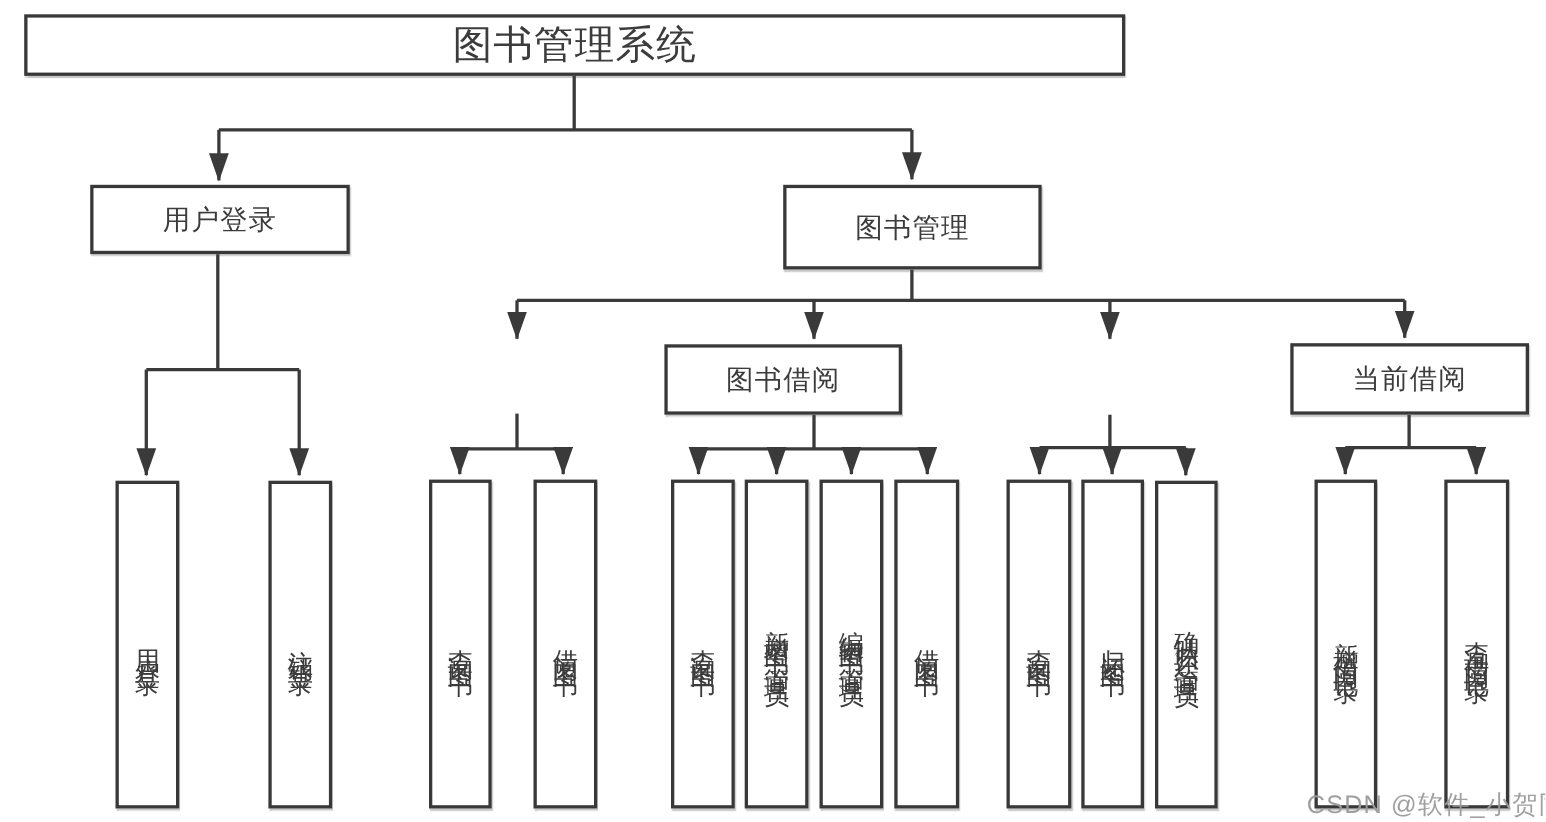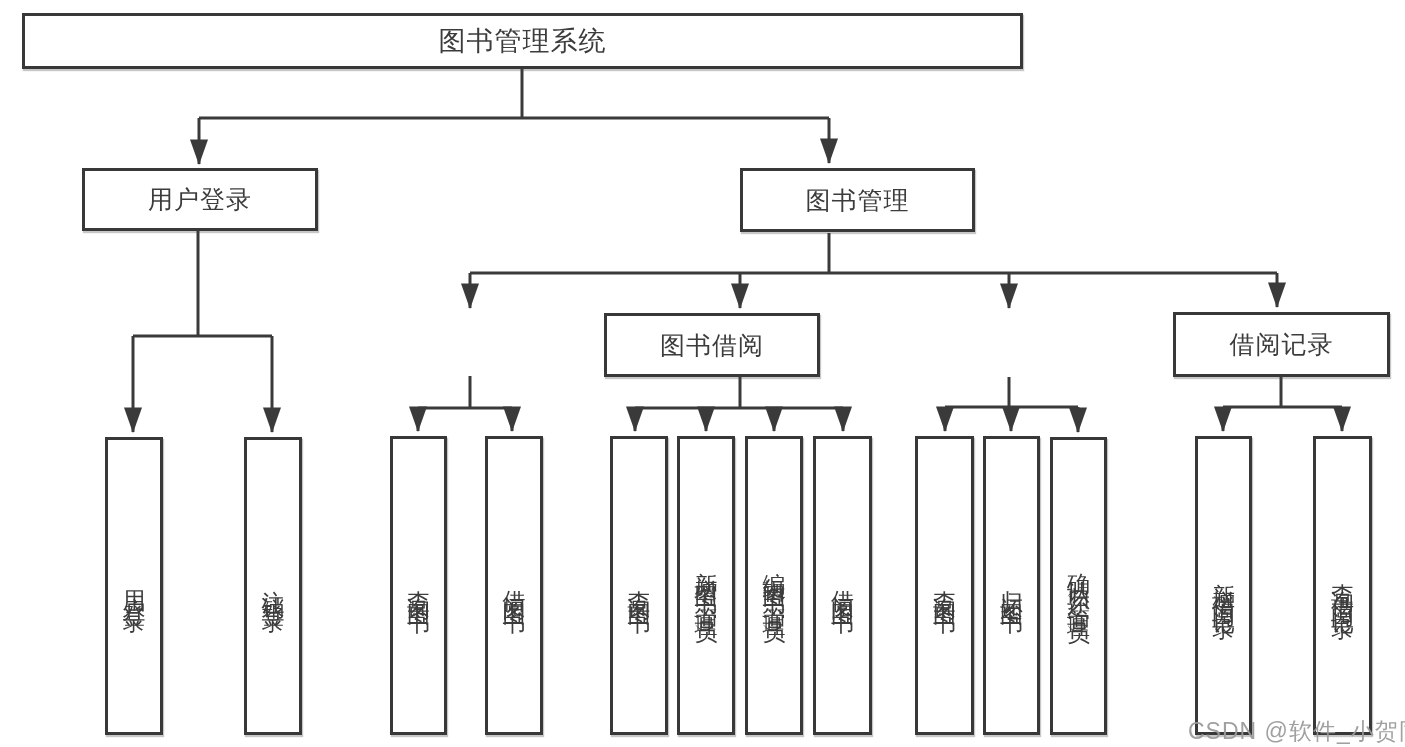--- a/index.html
+++ b/index.html
@@ -18,21 +18,21 @@
     border: 3px solid #383838;
     background: #ffffff;
     color: #3c3c3c;
     display: flex;
     align-items: center;
     justify-content: center;
     z-index: 2;
     box-shadow: 1px 2px 1px rgba(70,70,70,0.30);
   }
   .hnode { font-size: 25px; letter-spacing: 1px; white-space: nowrap; }
-  .root  { font-size: 27px; }
+  .root  { font-size: 36px; }
   .vnode {
     writing-mode: vertical-rl;
     text-orientation: mixed;
     font-size: 23px;
     letter-spacing: 7px;
     line-height: 1;
   }
   #watermark {
     position: absolute;
     left: 1188px;
@@ -96,24 +96,24 @@
       <path d="M1281,377 L1281,407"></path>
       <path d="M1223,407 L1342,407"></path>
       <path d="M1223,407 L1223,431" marker-end="url(#arr)"></path>
       <path d="M1342,407 L1342,431" marker-end="url(#arr)"></path>
     </g>
   </svg>
 
   <div class="node hnode root" style="left:22px; top:13px; width:1001px; height:56px;">图书管理系统</div>
 
   <div class="node hnode" style="left:82px; top:168px; width:236px; height:63px;">用户登录</div>
-  <div class="node hnode" style="left:740px; top:168px; width:235px; height:64px;">图书管理</div>
+  <div class="node hnode" style="left:712px; top:168px; width:235px; height:77px;">图书管理</div>
 
   <div class="node hnode" style="left:604px; top:313px; width:216px; height:64px;">图书借阅</div>
-  <div class="node hnode" style="left:1173px; top:312px; width:217px; height:65px;">借阅记录</div>
+  <div class="node hnode" style="left:1173px; top:312px; width:217px; height:65px;">当前借阅</div>
 
   <div class="node vnode" style="left:105px; top:437px; width:58px; height:298px;">用户登录</div>
   <div class="node vnode" style="left:244px; top:437px; width:58px; height:298px;">注销登录</div>
 
   <div class="node vnode" style="left:390px; top:436px; width:57px; height:299px;">查询图书</div>
   <div class="node vnode" style="left:485px; top:436px; width:58px; height:299px;">借阅图书</div>
 
   <div class="node vnode" style="left:610px; top:436px; width:58px; height:299px;">查询图书</div>
   <div class="node vnode" style="left:677px; top:436px; width:58px; height:299px;">新增图书（管理员）</div>
   <div class="node vnode" style="left:745px; top:436px; width:58px; height:299px;">编辑图书（管理员）</div>

